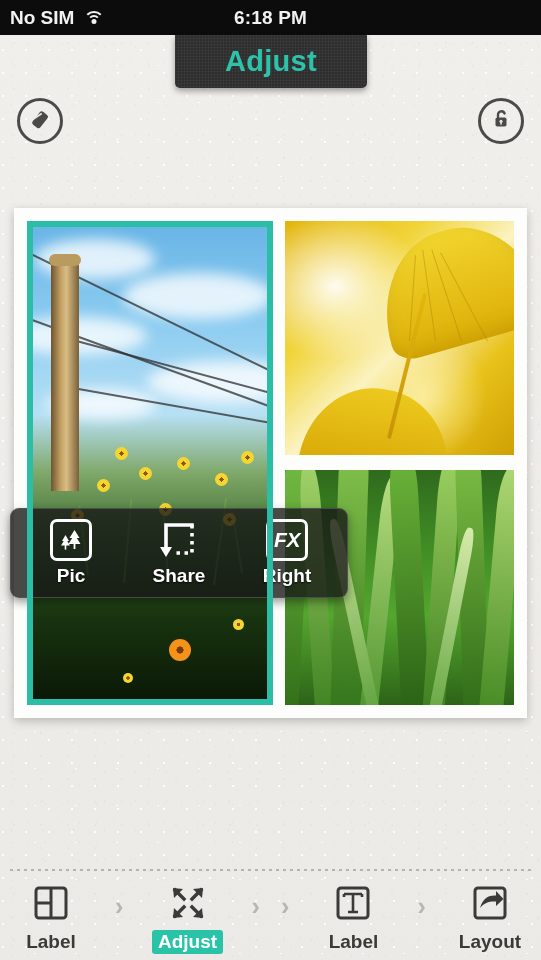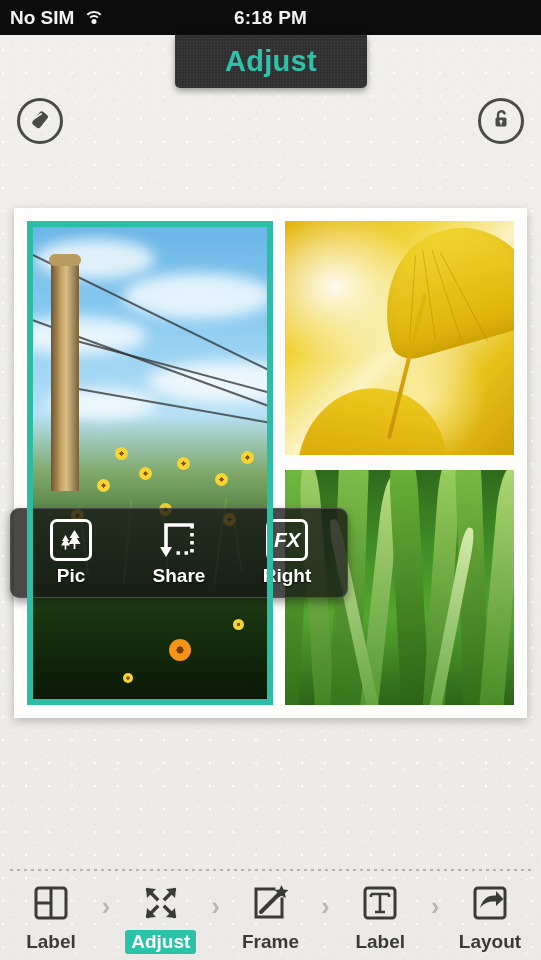--- a/index.html
+++ b/index.html
@@ -397,30 +397,20 @@
             <path d="M7 37 L8 27 L17 36 Z"></path>
               <path d="M37 37 L27 36 L36 27 Z"></path>
           </g>
         </svg>
       </span>
       <span class="nlabel">Adjust</span>
     </div>
 
     <span class="nav-sep">›</span>
 
-    <div class="nav-item">
-      <span class="nglyph">
-        <svg width="44" height="44" viewBox="0 0 44 44">
-          <path d="M34 18 L34 36 L8 36 L8 8 L26 8" fill="none" stroke="#3a3a38" stroke-width="3" stroke-linecap="square"></path>
-          <line x1="13" y1="31" x2="31" y2="13" stroke="#3a3a38" stroke-width="4" stroke-linecap="round"></line>
-          <path d="M33.5 4 L35.6 8.4 L40.4 9 L36.9 12.3 L37.8 17 L33.5 14.7 L29.2 17 L30.1 12.3 L26.6 9 L31.4 8.4 Z" fill="#3a3a38"></path>
-        </svg>
-      </span>
-      <span class="nlabel">Frame</span>
-    </div>
 
     <span class="nav-sep">›</span>
 
     <div class="nav-item">
       <span class="nglyph">
         <svg width="44" height="44" viewBox="0 0 44 44">
           <rect x="7" y="7" width="30" height="30" rx="3" fill="none" stroke="#3a3a38" stroke-width="3"></rect>
           <path d="M13 13 L31 13 M22 13 L22 31 M17 31 L27 31" stroke="#3a3a38" stroke-width="2.6" fill="none"></path>
           <path d="M13 13 L13 16 M31 13 L31 16" stroke="#3a3a38" stroke-width="2.6"></path>
         </svg>

